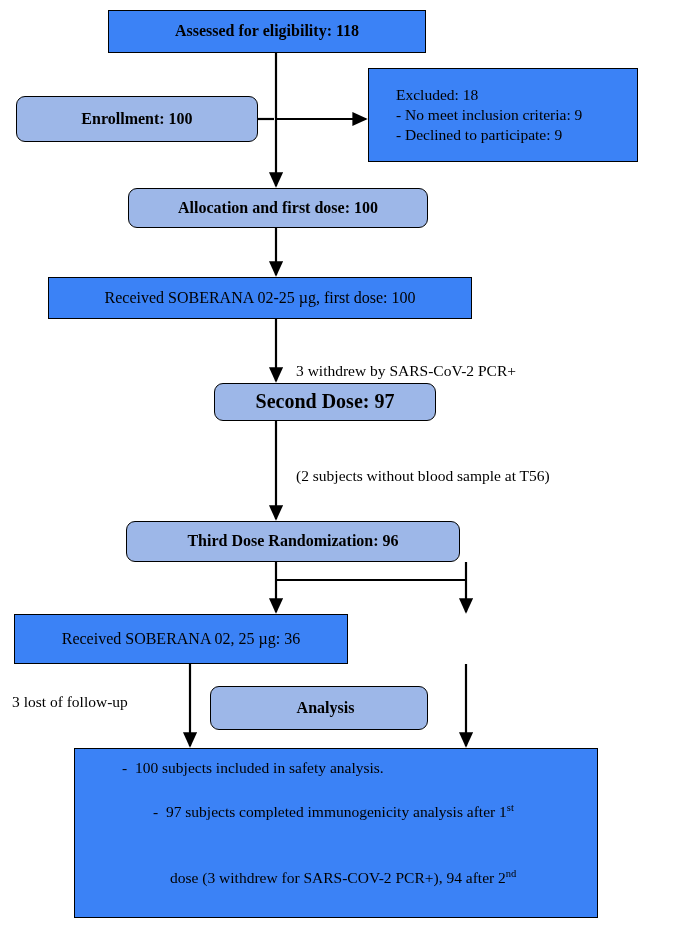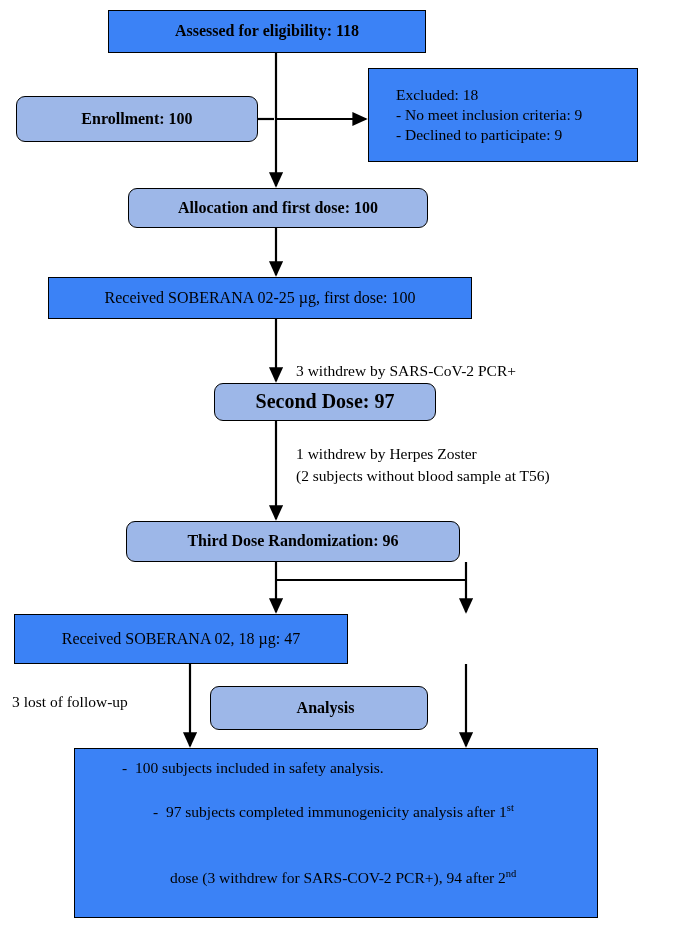--- a/index.html
+++ b/index.html
@@ -134,29 +134,28 @@
   <div class="node center plain" style="left:48px; top:277px; width:424px; height:42px; font-size:16px;">
     <span class="txt">Received SOBERANA 02-25 µg, first dose: 100</span>
   </div>
 
   <div class="label" style="left:296px; top:345px;margin-top:16px;">3 withdrew by SARS-CoV-2 PCR+</div>
 
   <div class="node center blue" style="left:170px; top:383px; width:222px; height:38px; font-size:20px;margin-left:44px;">
     <span class="txt">Second Dose: 97</span>
   </div>
 
-  <div class="label" style="left:296px; top:444px;">1 withdrew by Herpes Zoster</div>
   <div class="label" style="left:296px; top:466px;">(2 subjects without blood sample at T56)</div>
 
   <div class="node center blue" style="left:126px; top:521px; width:334px; height:41px; font-size:16px;">
     <span class="txt">Third Dose Randomization: 96</span>
   </div>
 
   <div class="node center plain" style="left:14px; top:614px; width:334px; height:50px; font-size:16px;">
-    <span class="txt">Received SOBERANA 02, 18 µg: 47</span>
+    <span class="txt">Received SOBERANA 02, 25 µg: 36</span>
   </div>
 
 
   <div class="label" style="left:12px; top:692px;">3 lost of follow-up</div>
 
   <div class="node center blue" style="left:210px; top:686px; width:218px; height:44px; font-size:16px;padding-left:13px;">
     <span class="txt">Analysis</span>
   </div>
 
   <div class="node left" style="left:74px; top:748px; width:524px; height:170px; align-items:flex-start;">

